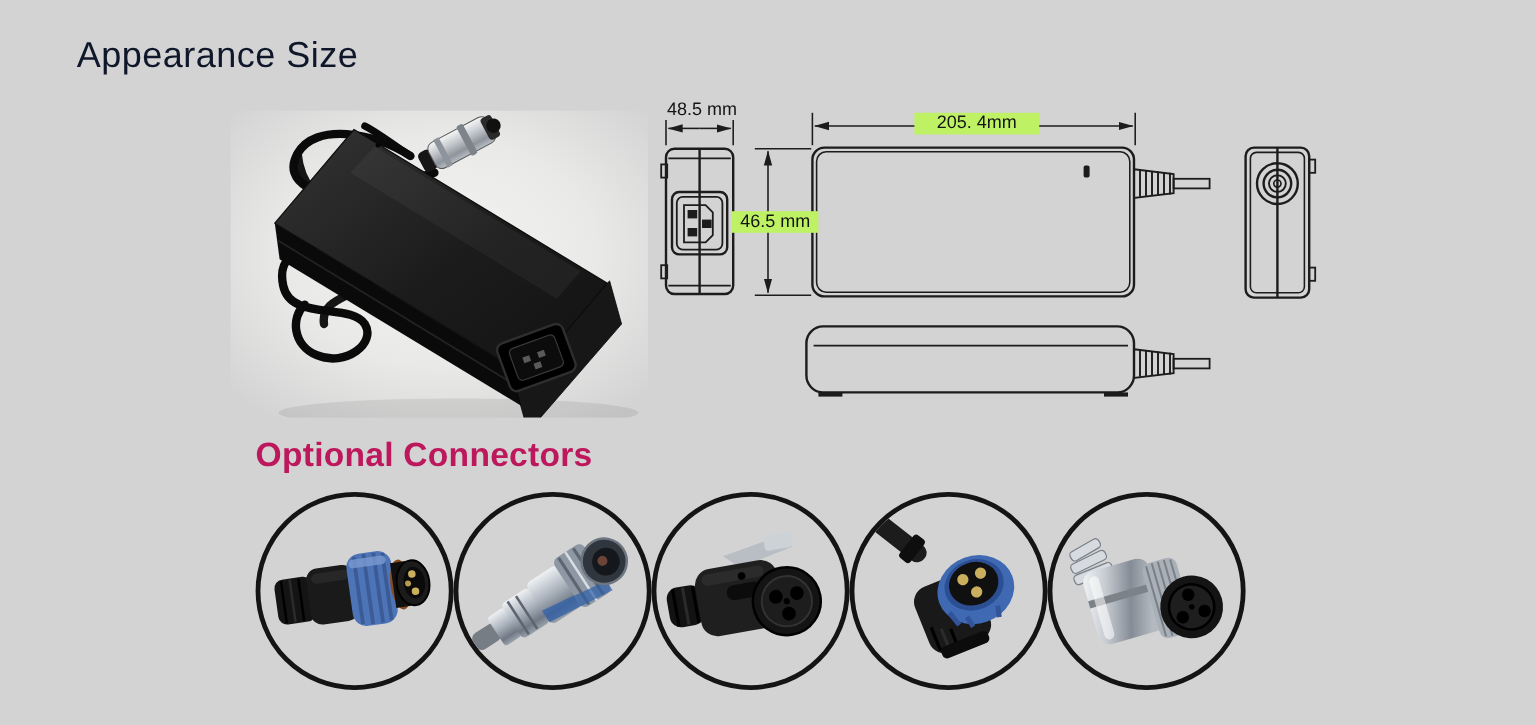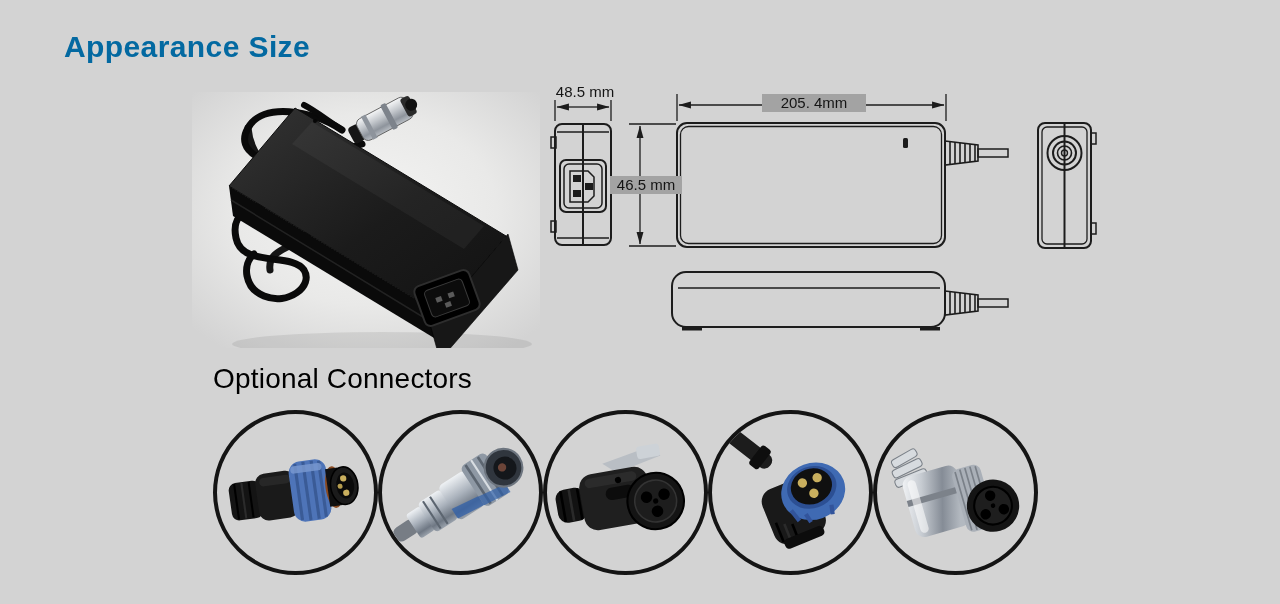--- a/index.html
+++ b/index.html
@@ -6,31 +6,31 @@
   body{
     width:1280px;height:604px;
     background:#d3d3d3;
     font-family:"Liberation Sans", sans-serif;
     position:relative;overflow:hidden;
     color:#111;
   }
   .abs{position:absolute;}
   .page-title{
     left:64px;top:30px;
-    font-size:30px;font-weight:700;letter-spacing:.4px;color:#0369a1;
+    font-size:30px;font-weight:400;letter-spacing:.4px;color:#0f172a;
   }
   .section-title{
     left:213px;top:363px;
-    font-size:28px;font-weight:400;letter-spacing:.2px;color:#000000;
+    font-size:28px;font-weight:700;letter-spacing:.2px;color:#be185d;
   }
   .dim-label{
     font-size:15px;color:#141414;text-align:center;line-height:18px;
     white-space:nowrap;
   }
-  .dim-label.masked{background:#a3a3a3;padding:0 3px;}
+  .dim-label.masked{background:#bef264;padding:0 3px;}
   .connector-circle{
     position:absolute;top:410px;width:157px;height:157px;
     border:4px solid #141414;border-radius:50%;
     box-sizing:content-box;overflow:hidden;
   }
   .connector-circle svg{display:block;width:157px;height:157px;}
 </style>
 </head>
 <body>
 

